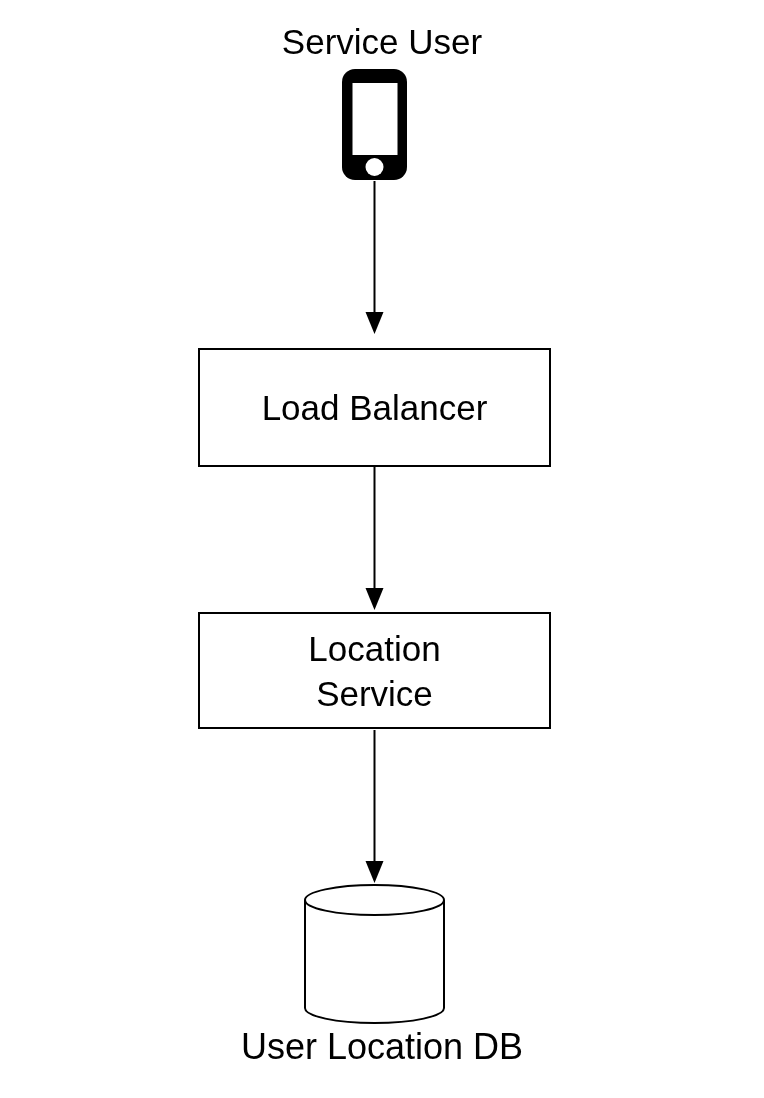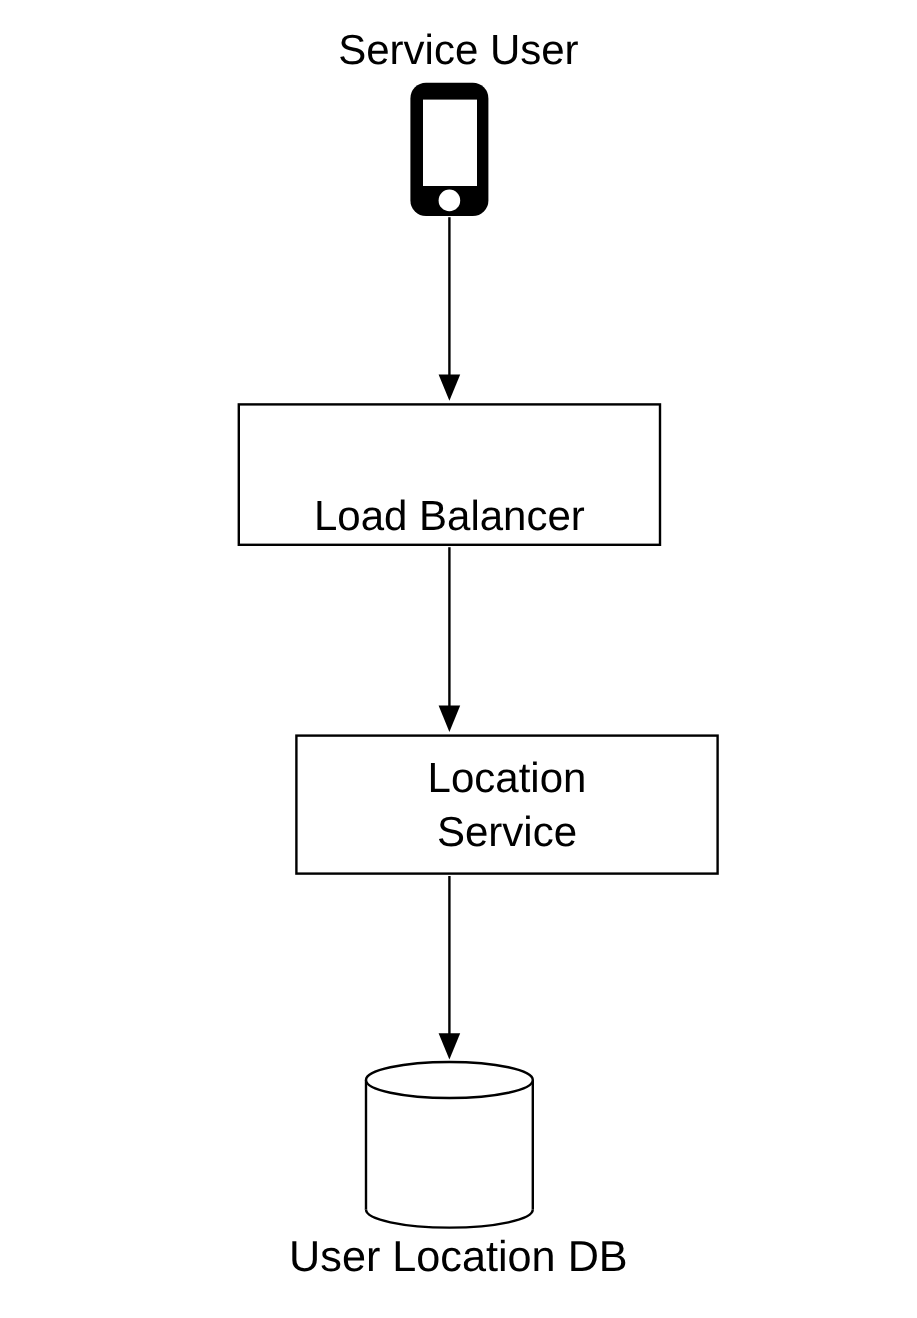--- a/index.html
+++ b/index.html
@@ -42,22 +42,22 @@
     box-sizing: border-box;
     border: 2px solid #000000;
     background: #ffffff;
     display: flex;
     align-items: center;
     justify-content: center;
     font-size: 35px;
     line-height: 45px;
     text-align: center;
   }
-  .box-load-balancer { top: 336px; height: 119px; align-items: flex-end; }
-  .box-location-service { top: 612px; height: 117px; margin-left: 48px; }
+  .box-load-balancer { top: 348px; height: 119px; }
+  .box-location-service { top: 612px; height: 117px; }
   .multiline { white-space: pre-line; }
 </style>
 </head>
 <body>
 
 <div class="canvas">
 
   <svg class="connector-layer" width="764" height="1098" viewBox="0 0 764 1098" xmlns="http://www.w3.org/2000/svg">
 
     <g>

